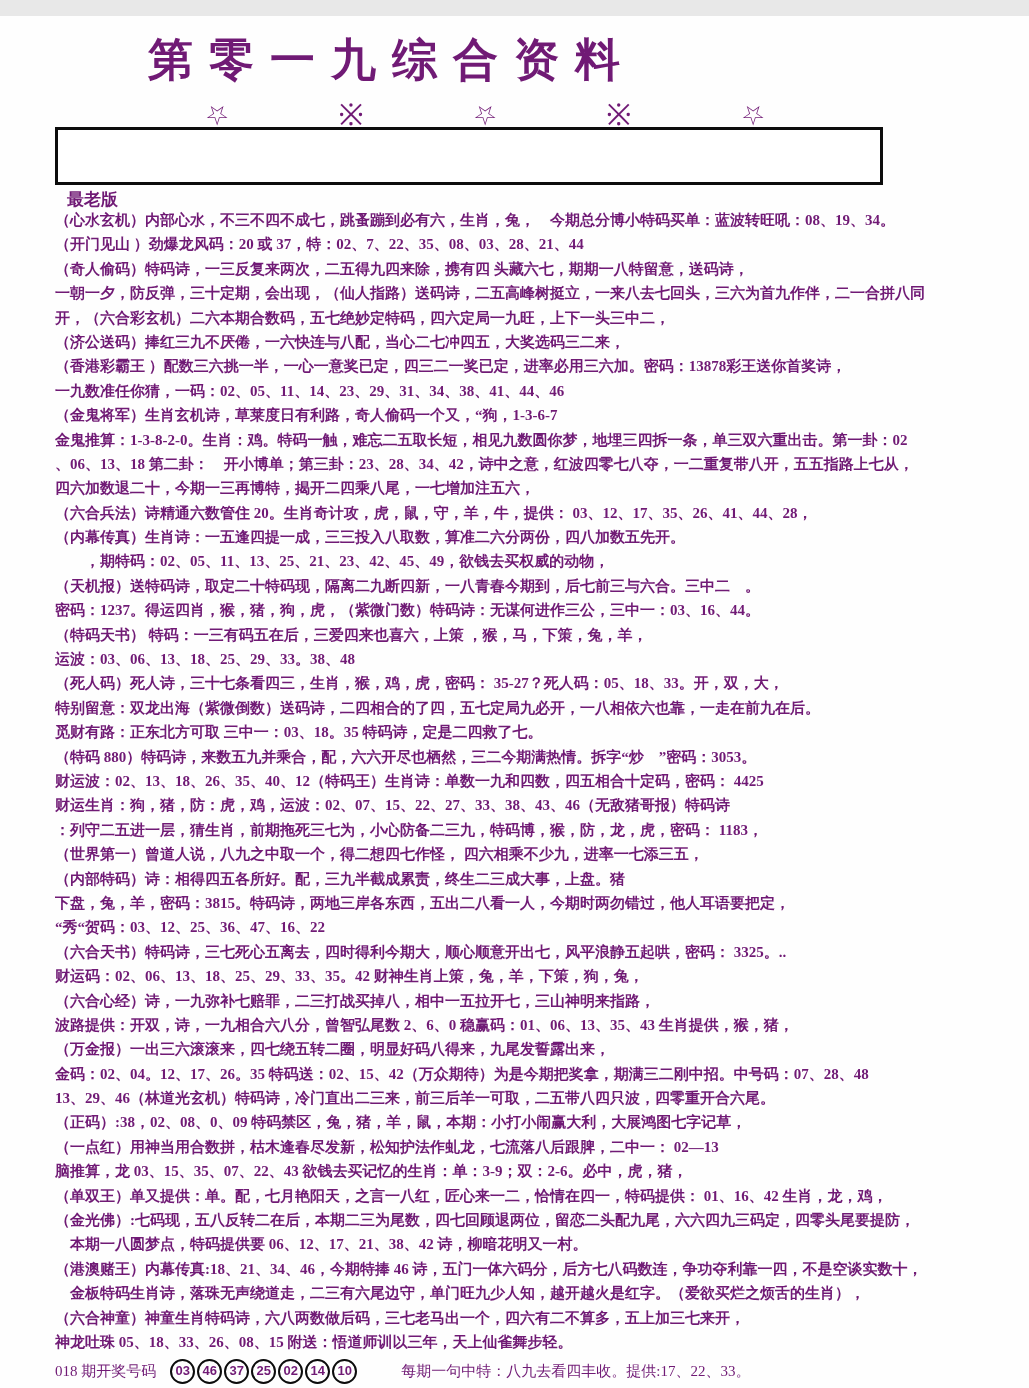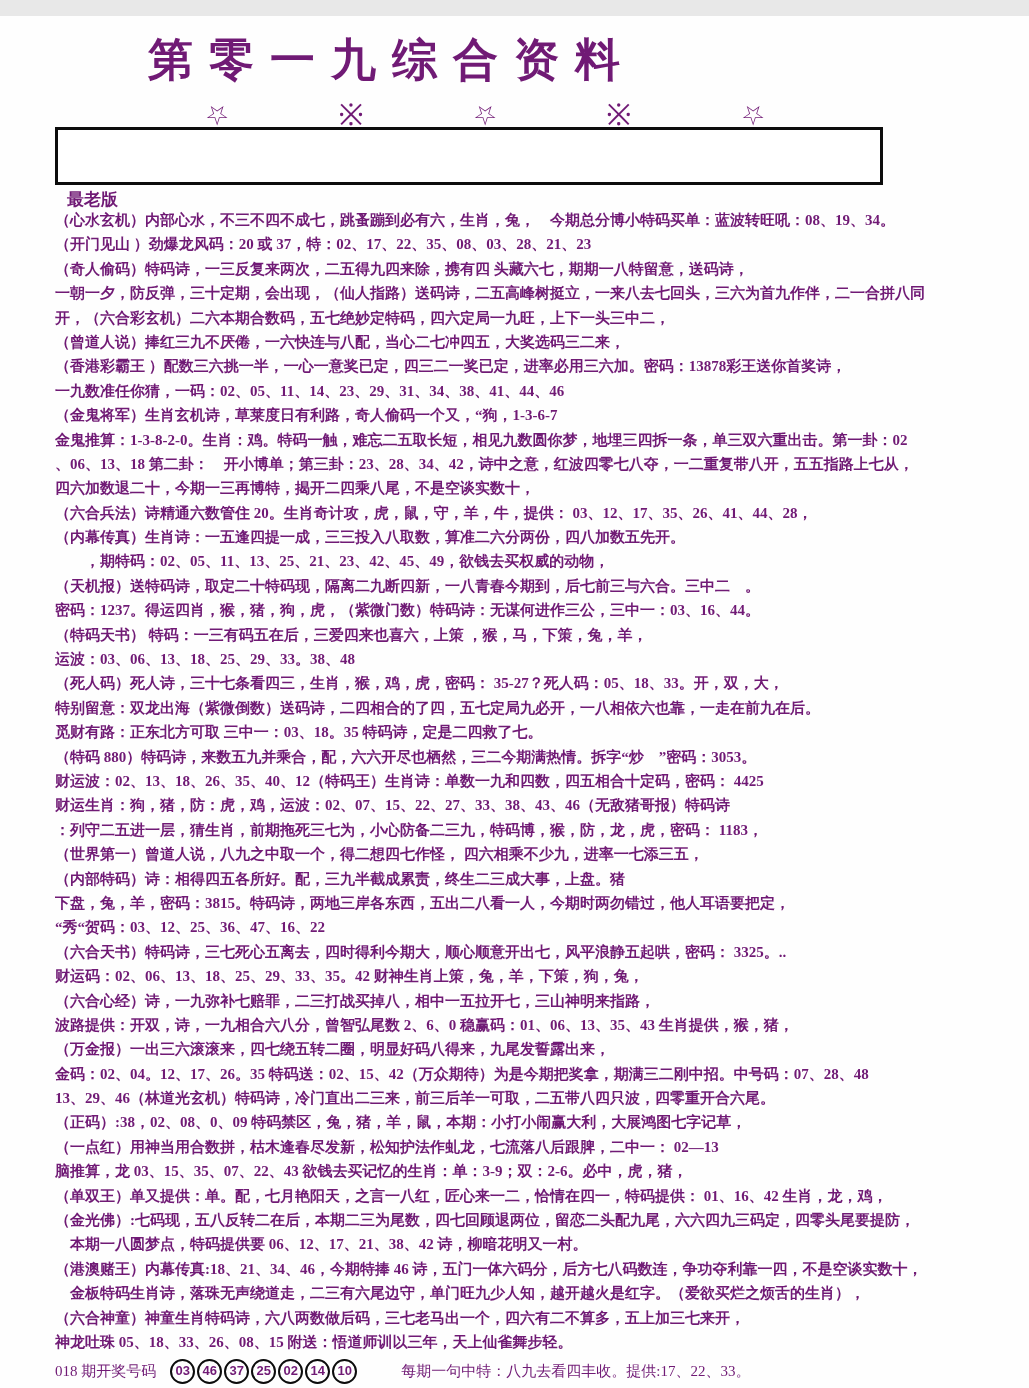--- a/index.html
+++ b/index.html
@@ -69,31 +69,31 @@
 
   <div class="frame-box"></div>
 
   <div class="edition-label">最老版</div>
 
   <div class="content-lines">
 
     <div>
 
     <div class="text-line">（心水玄机）内部心水，不三不四不成七，跳蚤蹦到必有六，生肖，兔，　今期总分博小特码买单：蓝波转旺吼：08、19、34。</div>
-        <div class="text-line">（开门见山 ）劲爆龙风码：20 或 37，特：02、17、22、35、08、03、28、21、23</div>
+        <div class="text-line">（开门见山 ）劲爆龙风码：20 或 37，特：02、7、22、35、08、03、28、21、44</div>
         <div class="text-line">（奇人偷码）特码诗，一三反复来两次，二五得九四来除，携有四 头藏六七，期期一八特留意，送码诗，</div>
         <div class="text-line">一朝一夕，防反弹，三十定期，会出现，（仙人指路）送码诗，二五高峰树挺立，一来八去七回头，三六为首九作伴，二一合拼八同</div>
         <div class="text-line">开，（六合彩玄机）二六本期合数码，五七绝妙定特码，四六定局一九旺，上下一头三中二，</div>
-        <div class="text-line">（曾道人说）捧红三九不厌倦，一六快连与八配，当心二七冲四五，大奖选码三二来，</div>
+        <div class="text-line">（济公送码）捧红三九不厌倦，一六快连与八配，当心二七冲四五，大奖选码三二来，</div>
         <div class="text-line">（香港彩霸王 ）配数三六挑一半，一心一意奖已定，四三二一奖已定，进率必用三六加。密码：13878彩王送你首奖诗，</div>
         <div class="text-line">一九数准任你猜，一码：02、05、11、14、23、29、31、34、38、41、44、46</div>
         <div class="text-line">（金鬼将军）生肖玄机诗，草莱度日有利路，奇人偷码一个又，“狗，1-3-6-7</div>
         <div class="text-line">金鬼推算：1-3-8-2-0。生肖：鸡。特码一触，难忘二五取长短，相见九数圆你梦，地埋三四拆一条，单三双六重出击。第一卦：02</div>
         <div class="text-line">、06、13、18 第二卦：　开小博单；第三卦：23、28、34、42，诗中之意，红波四零七八夺，一二重复带八开，五五指路上七从，</div>
-        <div class="text-line">四六加数退二十，今期一三再博特，揭开二四乘八尾，不是空谈实数十，</div>
+        <div class="text-line">四六加数退二十，今期一三再博特，揭开二四乘八尾，一七增加注五六，</div>
         <div class="text-line">（六合兵法）诗精通六数管住 20。生肖奇计攻，虎，鼠，守，羊，牛，提供： 03、12、17、35、26、41、44、28，</div>
         <div class="text-line">（内幕传真）生肖诗：一五逢四提一成，三三投入八取数，算准二六分两份，四八加数五先开。</div>
         <div class="text-line">　　，期特码：02、05、11、13、25、21、23、42、45、49，欲钱去买权威的动物，</div>
         <div class="text-line">（天机报）送特码诗，取定二十特码现，隔离二九断四新，一八青春今期到，后七前三与六合。三中二　。</div>
         <div class="text-line">密码：1237。得运四肖，猴，猪，狗，虎，（紫微门数）特码诗：无谋何进作三公，三中一：03、16、44。</div>
         <div class="text-line">（特码天书） 特码：一三有码五在后，三爱四来也喜六，上策 ，猴，马，下策，兔，羊，</div>
         <div class="text-line">运波：03、06、13、18、25、29、33。38、48</div>
         <div class="text-line">（死人码）死人诗，三十七条看四三，生肖，猴，鸡，虎，密码： 35-27？死人码：05、18、33。开，双，大，</div>
         <div class="text-line">特别留意：双龙出海（紫微倒数）送码诗，二四相合的了四，五七定局九必开，一八相依六也靠，一走在前九在后。</div>
         <div class="text-line">觅财有路：正东北方可取 三中一：03、18。35 特码诗，定是二四救了七。</div>

